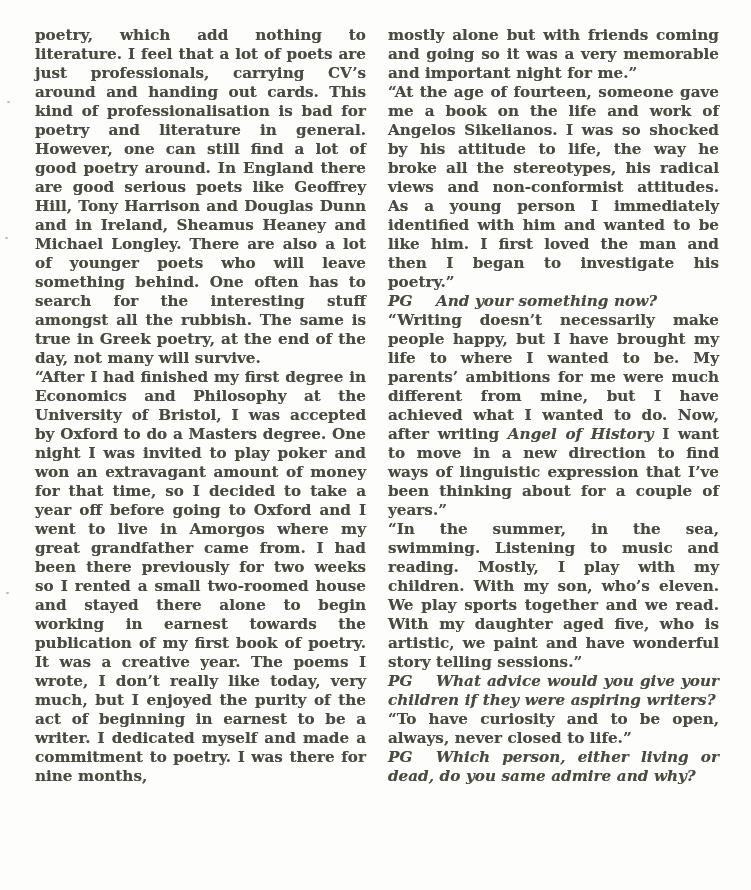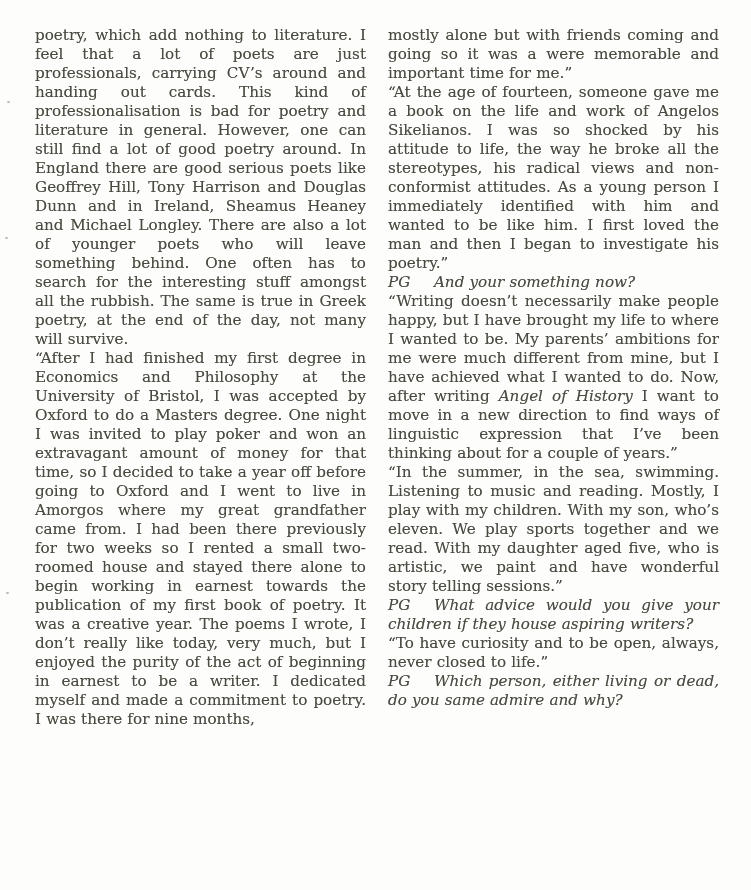--- a/index.html
+++ b/index.html
@@ -17,20 +17,21 @@
     color: #4a4a42;
   }
   .columns {
     display: flex;
     gap: 22px;
     align-items: flex-start;
   }
   .col {
     flex: 0 0 331px;
     width: 331px;
+    font-weight: bold;
   }
   .col p {
     font-size: 15.2px;
     line-height: 19px;
     text-align: justify;
     text-shadow: 0 0 0.4px rgba(70,70,60,0.45);
     word-spacing: 0.02em;
   }
   .question { font-style: italic; }
   .speaker { padding-right: 1.55em; }
@@ -54,24 +55,24 @@
   <div class="speck s3"></div>
 
   <div class="columns">
 
     <div class="col">
       <p class="answer">poetry, which add nothing to literature. I feel that a lot of poets are just professionals, carrying CV’s around and handing out cards. This kind of professionalisation is bad for poetry and literature in general. However, one can still find a lot of good poetry around. In England there are good serious poets like Geoffrey Hill, Tony Harrison and Douglas Dunn and in Ireland, Sheamus Heaney and Michael Longley. There are also a lot of younger poets who will leave something behind. One often has to search for the interesting stuff amongst all the rubbish. The same is true in Greek poetry, at the end of the day, not many will survive.</p>
       <p class="answer">“After I had finished my first degree in Economics and Philosophy at the University of Bristol, I was accepted by Oxford to do a Masters degree. One night I was invited to play poker and won an extravagant amount of money for that time, so I decided to take a year off before going to Oxford and I went to live in Amorgos where my great grandfather came from. I had been there previously for two weeks so I rented a small two-roomed house and stayed there alone to begin working in earnest towards the publication of my first book of poetry. It was a creative year. The poems I wrote, I don’t really like today, very much, but I enjoyed the purity of the act of beginning in earnest to be a writer. I dedicated myself and made a commitment to poetry. I was there for nine months,</p>
     </div>
 
     <div class="col">
-      <p class="answer">mostly alone but with friends coming and going so it was a were memorable and important time for me.”</p>
+      <p class="answer">mostly alone but with friends coming and going so it was a very memorable and important night for me.”</p>
       <p class="answer">“At the age of fourteen, someone gave me a book on the life and work of Angelos Sikelianos. I was so shocked by his attitude to life, the way he broke all the stereotypes, his radical views and non-conformist attitudes. As a young person I immediately identified with him and wanted to be like him. I first loved the man and then I began to investigate his poetry.”</p>
       <p class="question"><span class="speaker">PG</span><span>And your something now?</span></p>
       <p class="answer"><span>“Writing doesn’t necessarily make people happy, but I have brought my life to where I wanted to be. My parents’ ambitions for me were much different from mine, but I have achieved what I wanted to do. Now, after writing </span><span class="italic">Angel of History</span><span> I want to move in a new direction to find ways of linguistic expression that I’ve been thinking about for a couple of years.”</span></p>
       <p class="answer">“In the summer, in the sea, swimming. Listening to music and reading. Mostly, I play with my children. With my son, who’s eleven. We play sports together and we read. With my daughter aged five, who is artistic, we paint and have wonderful story telling sessions.”</p>
-      <p class="question"><span class="speaker">PG</span><span>What advice would you give your children if they house aspiring writers?</span></p>
+      <p class="question"><span class="speaker">PG</span><span>What advice would you give your children if they were aspiring writers?</span></p>
       <p class="answer">“To have curiosity and to be open, always, never closed to life.”</p>
       <p class="question"><span class="speaker">PG</span><span>Which person, either living or dead, do you same admire and why?</span></p>
     </div>
 
   </div>
 </div>
 
 </body></html>

